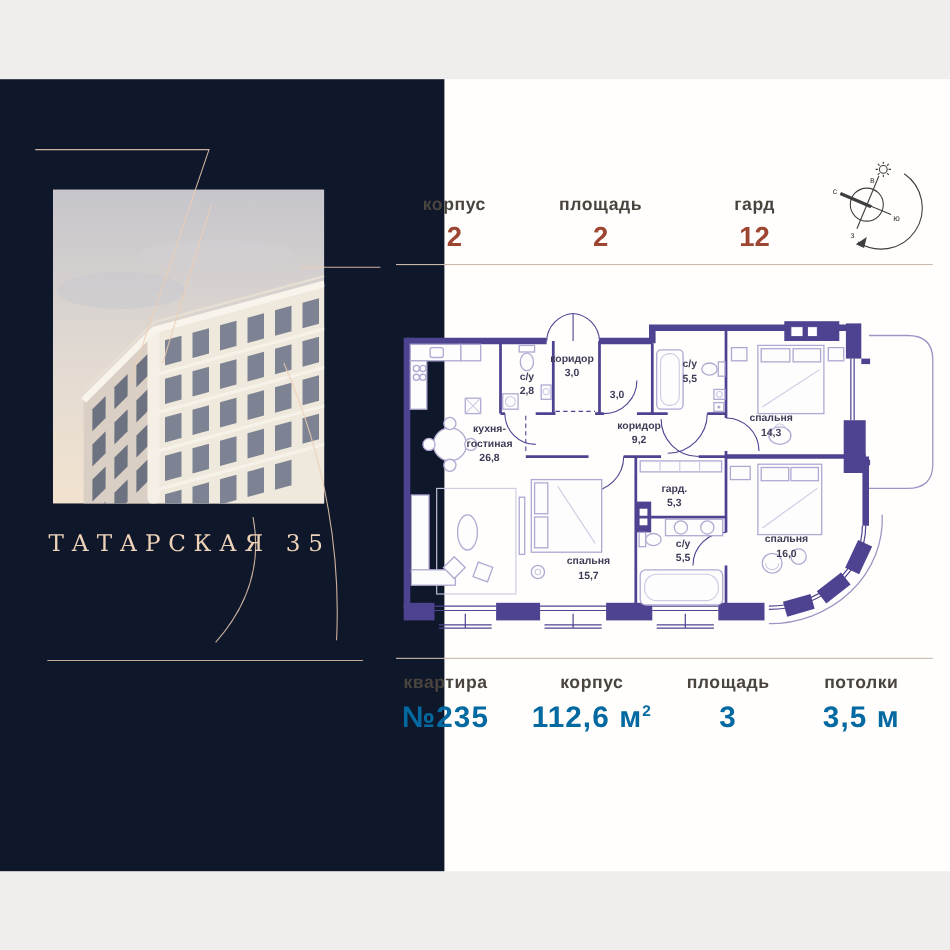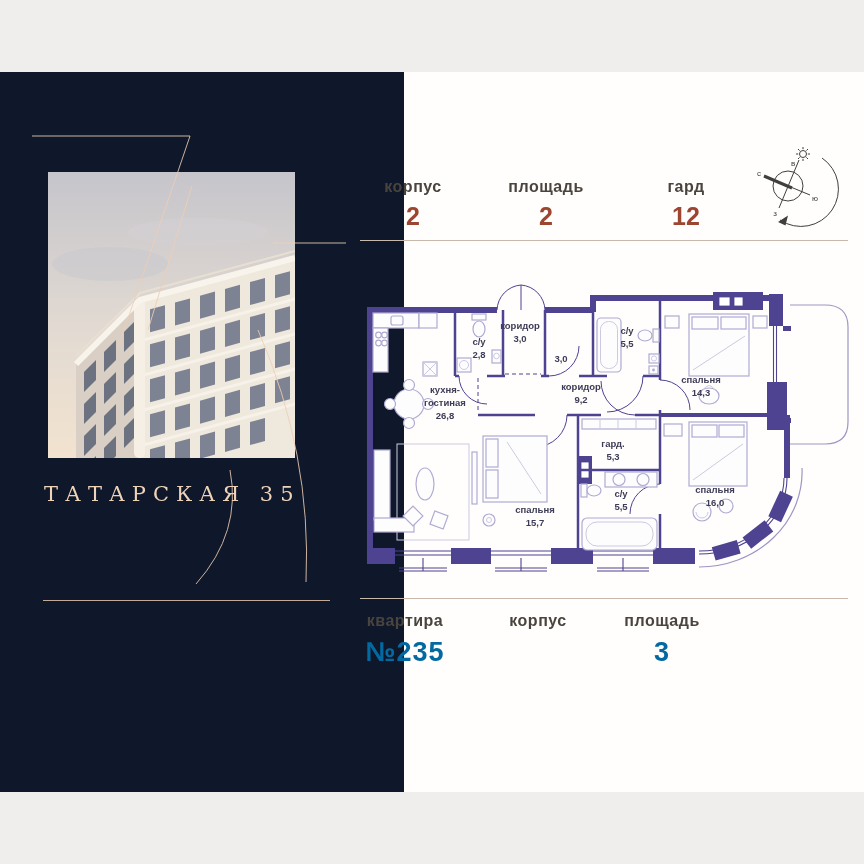--- a/index.html
+++ b/index.html
@@ -387,20 +387,25 @@
     </svg>
 
     <div class="rule bottom"></div>
 
     <div class="stat fstat" style="left:59px">
       <div class="stat-label">квартира</div>
       <div class="stat-value">№235</div>
     </div>
     <div class="stat fstat" style="left:192px">
       <div class="stat-label">корпус</div>
+      <div class="stat-value"><span>112,6 м</span><sup>2</sup></div>
     </div>
     <div class="stat fstat" style="left:316px">
       <div class="stat-label">площадь</div>
       <div class="stat-value">3</div>
     </div>
+    <div class="stat fstat" style="left:437px">
+      <div class="stat-label">потолки</div>
+      <div class="stat-value">3,5 м</div>
+    </div>
 
   </div>
 </div>
 
 </body></html>

